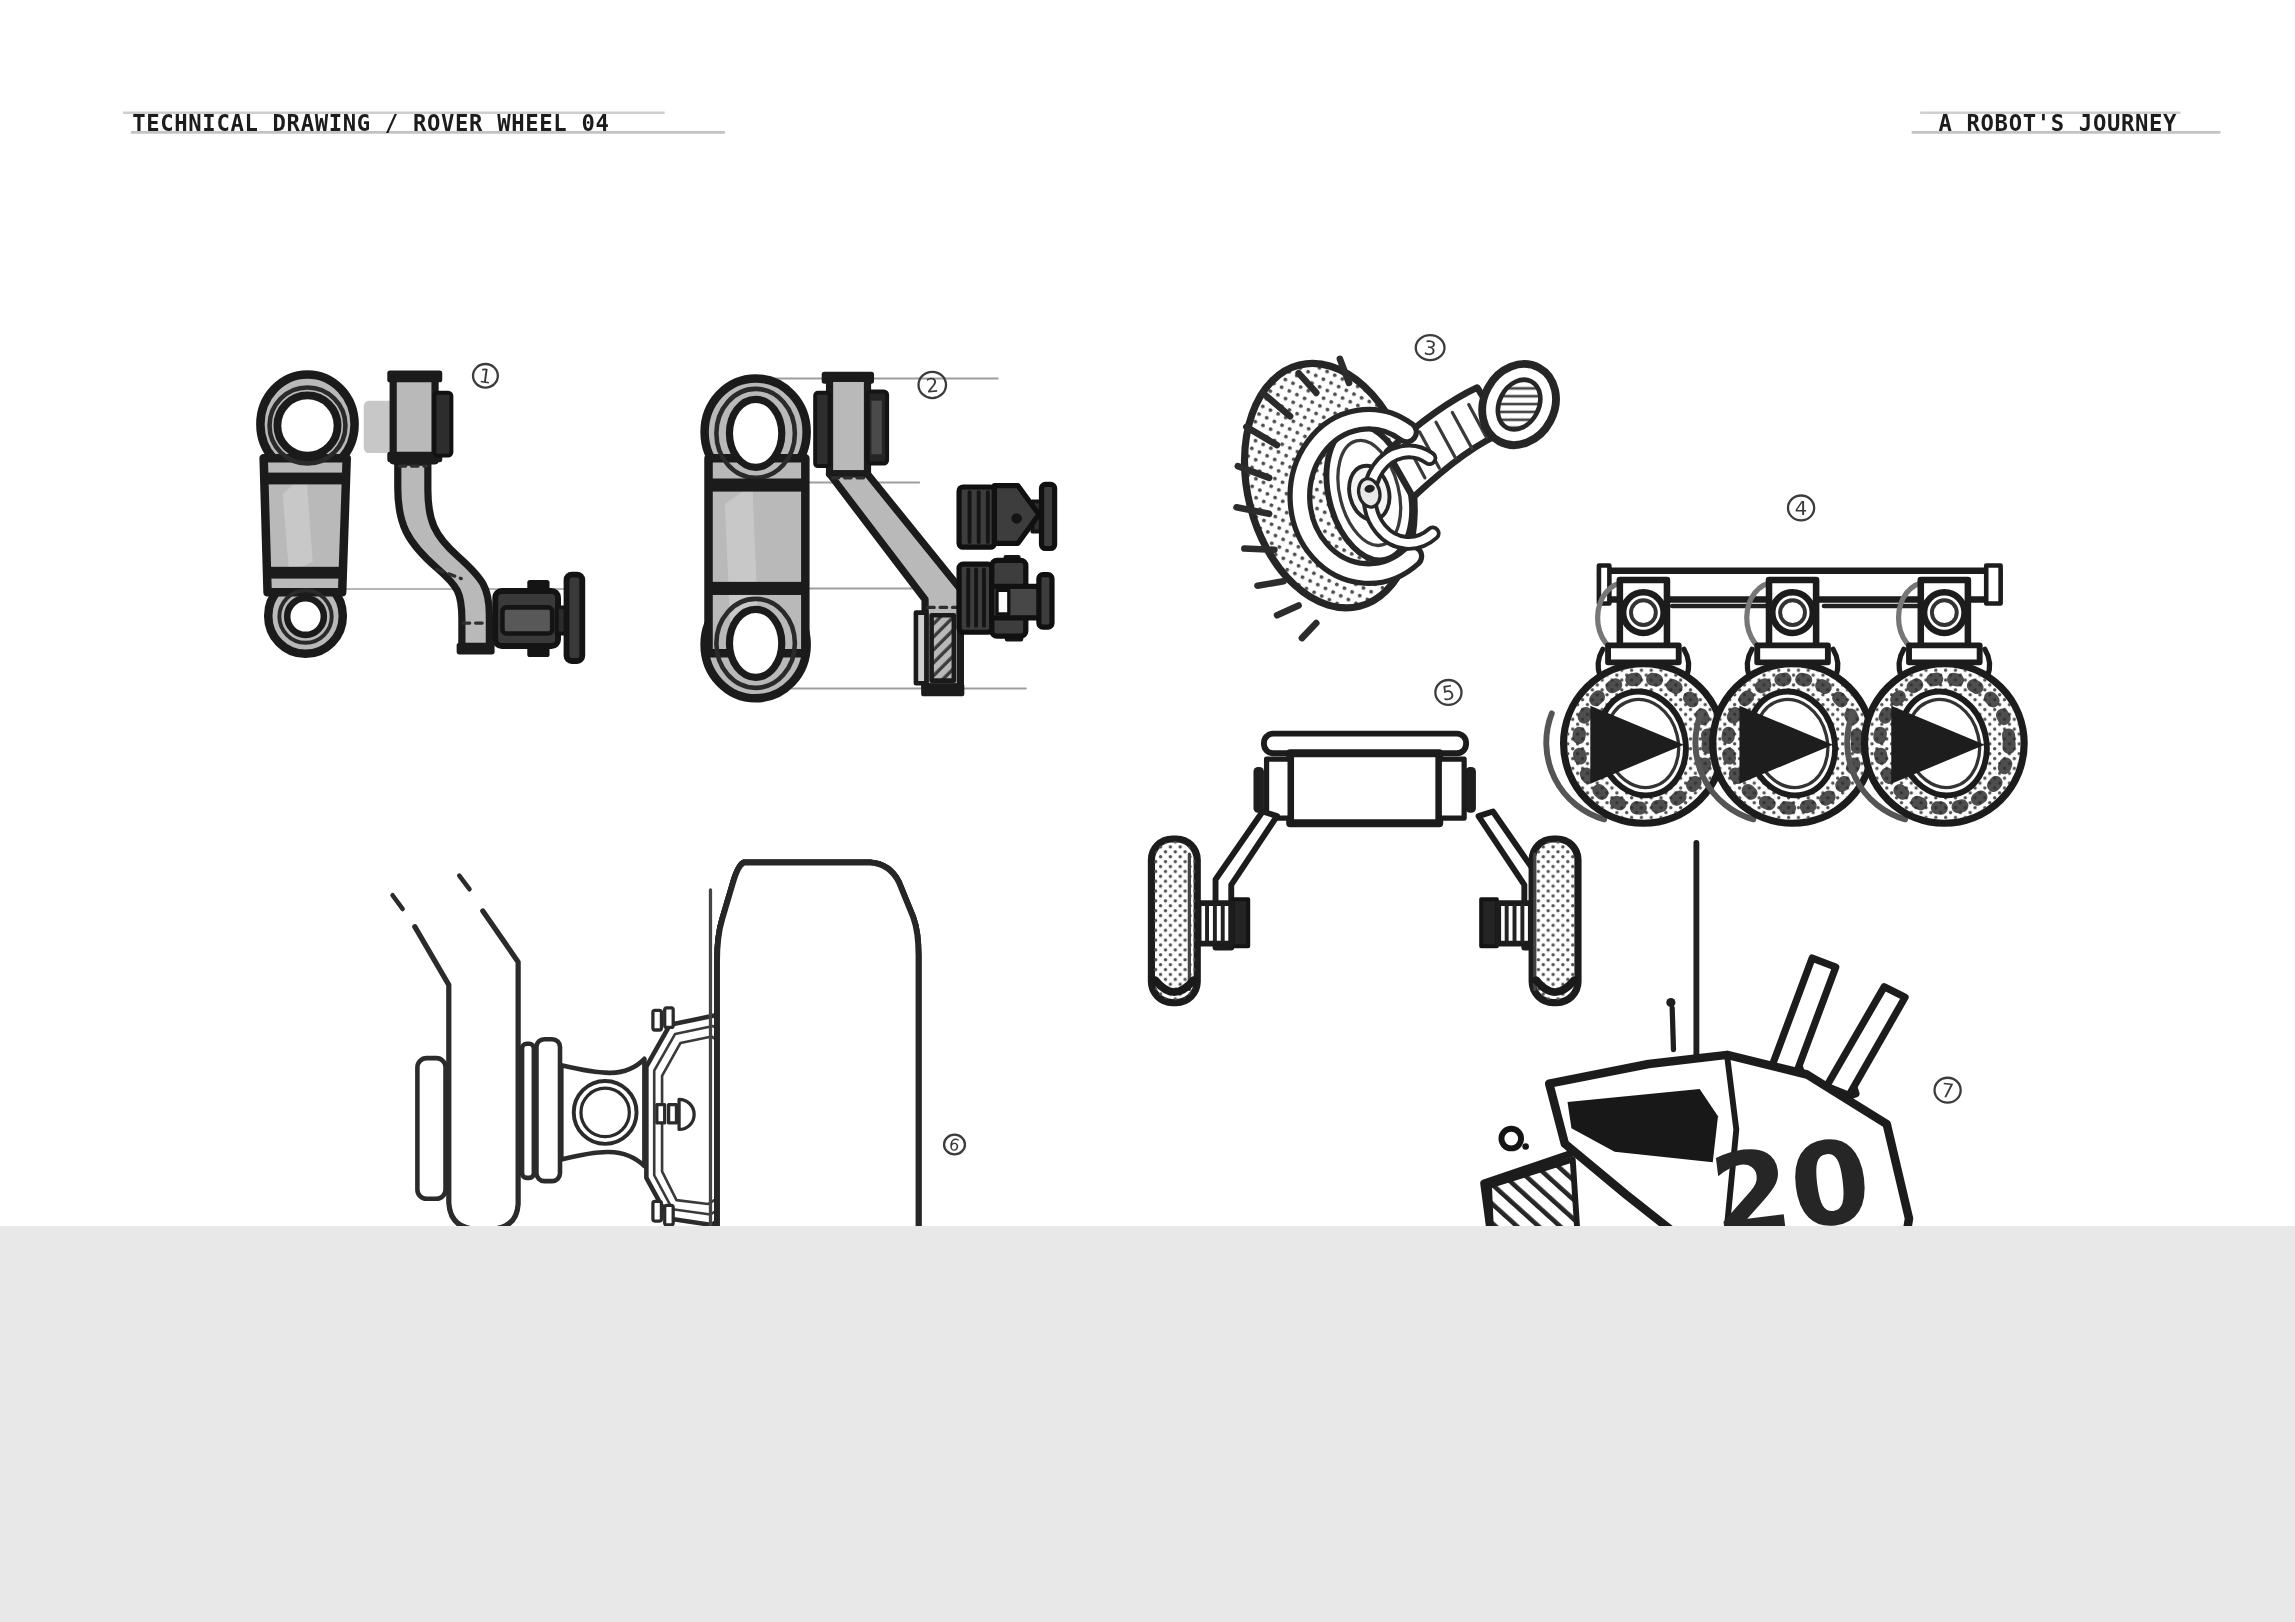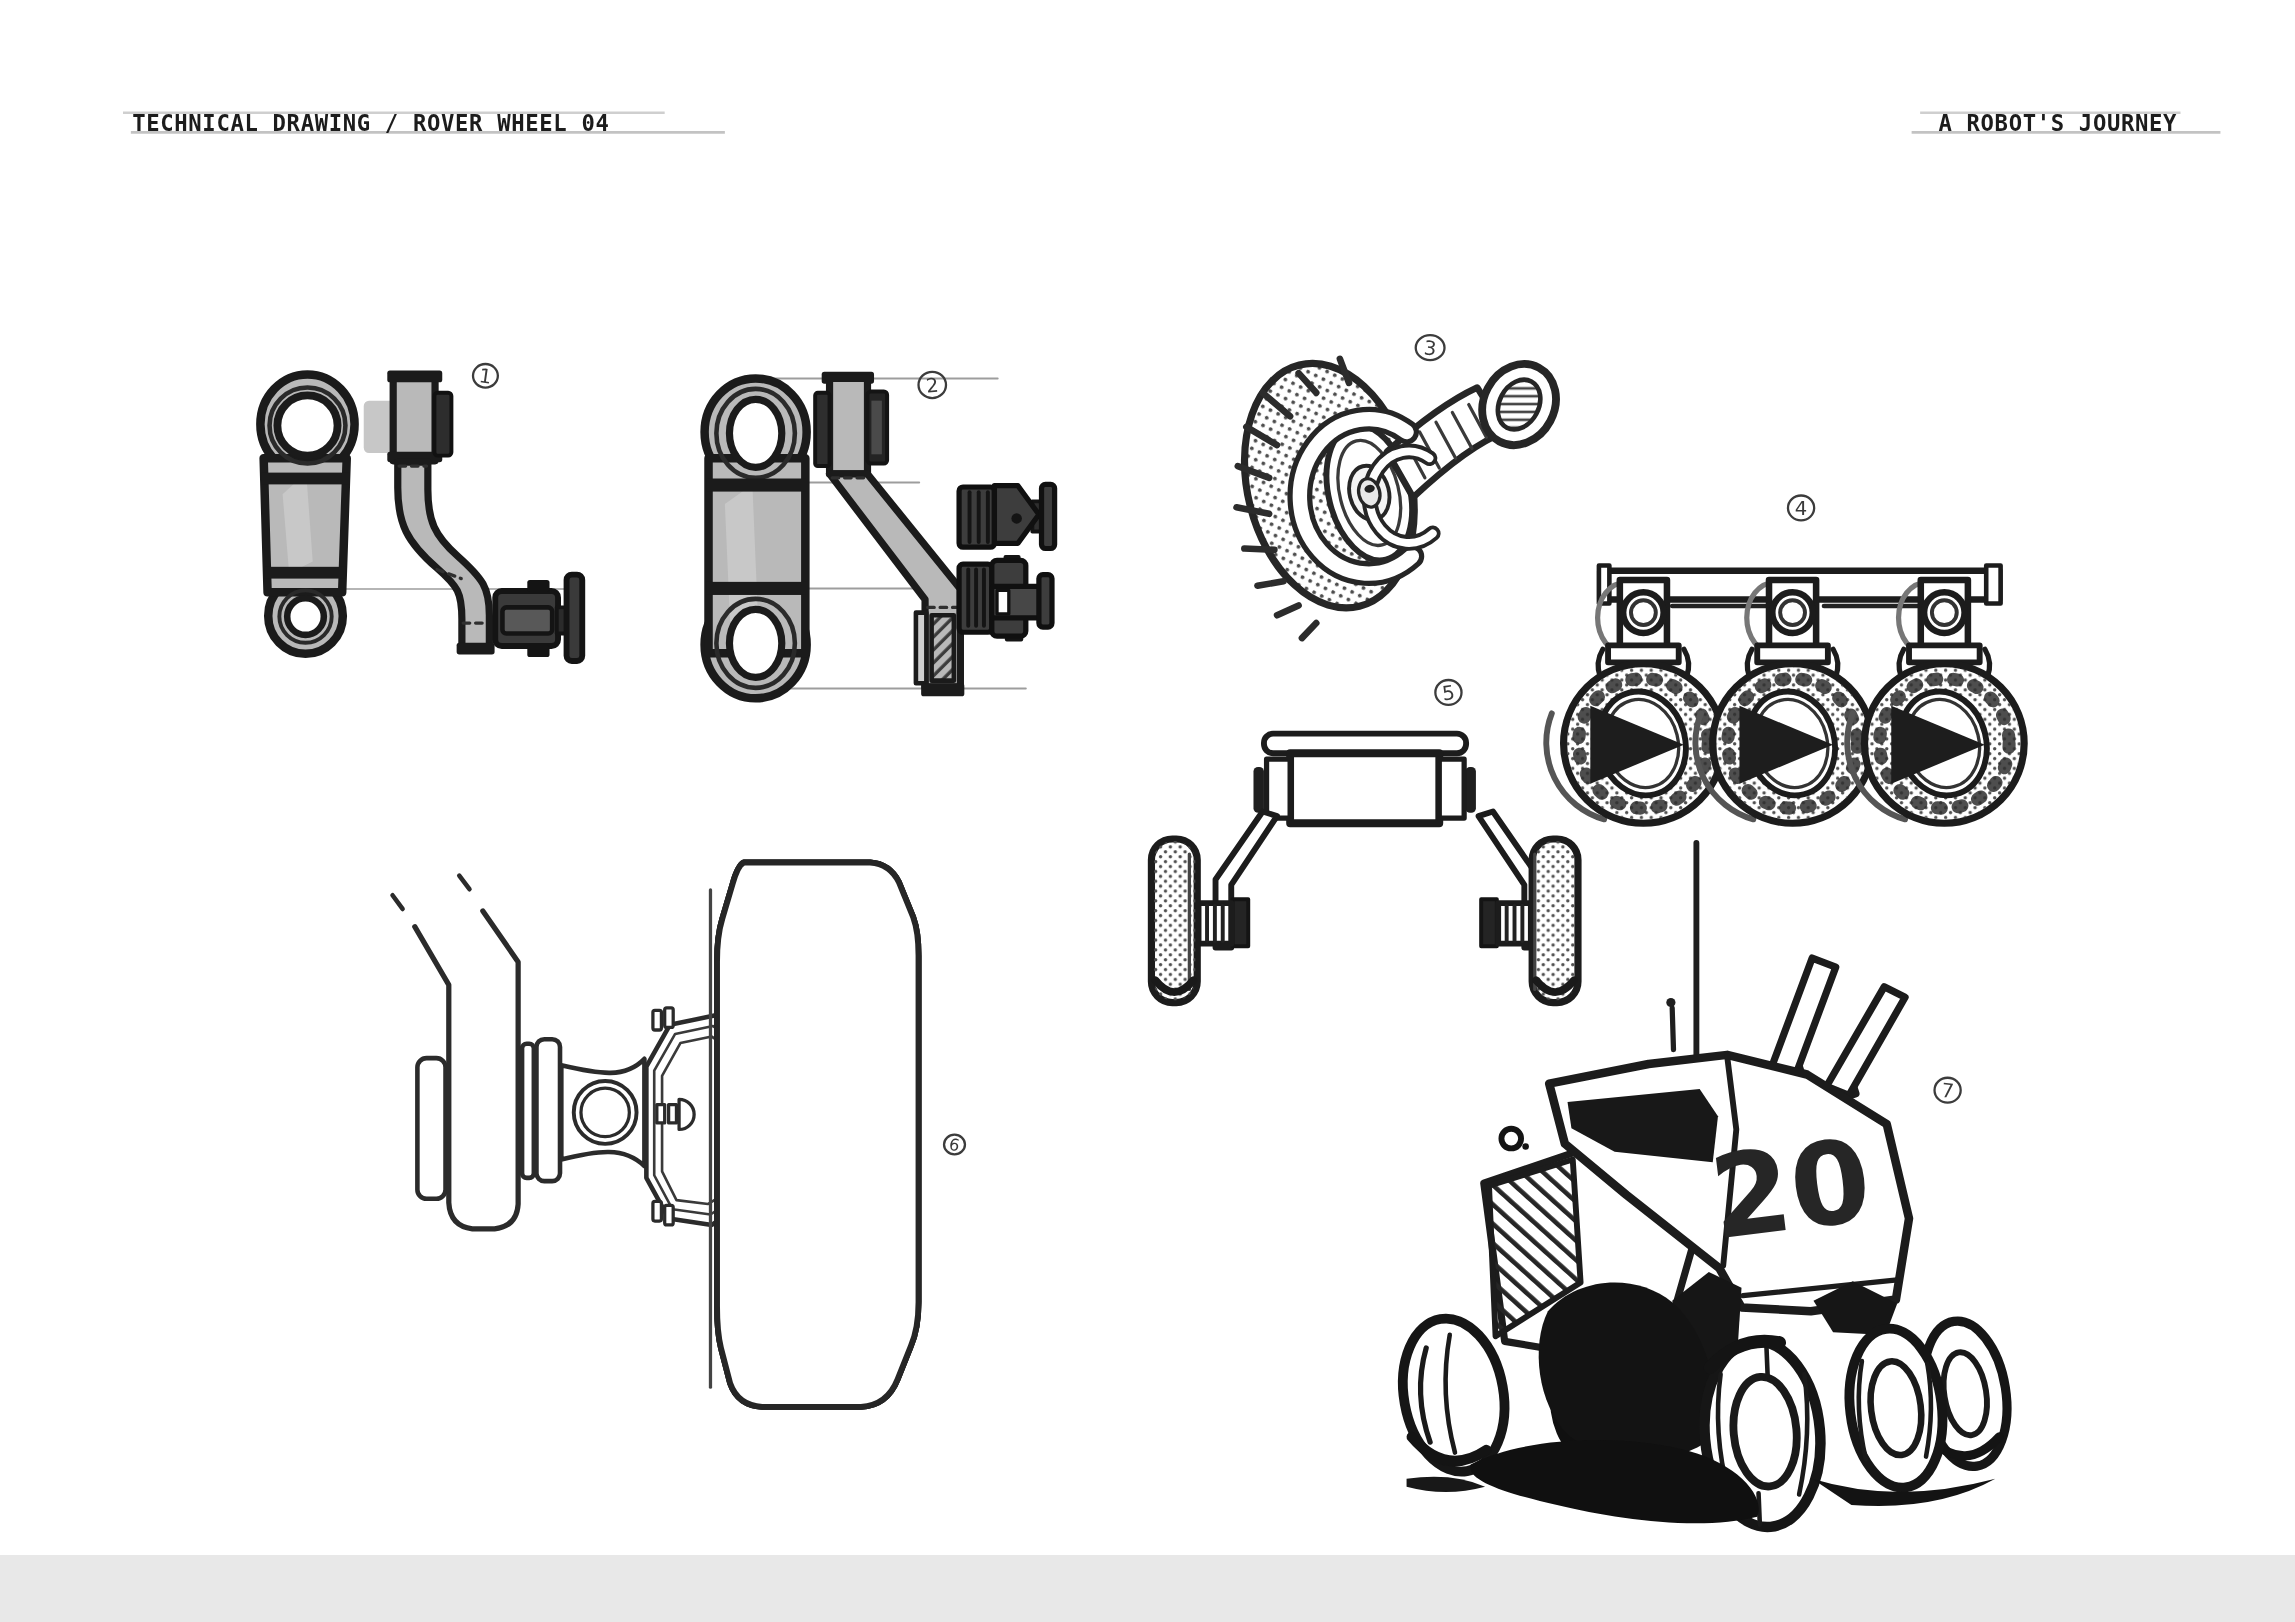--- a/index.html
+++ b/index.html
@@ -1,16 +1,16 @@
 <!DOCTYPE html>
 <html style="font-size:10.5px"><head>
 <meta charset="utf-8">
 <style>
   html,body{margin:0;padding:0;background:#e8e8e8;}
-  .page{position:relative;width:2295px;height:1555px;background:#ffffff;overflow:hidden;
+  .page{position:relative;width:2295px;height:1226px;background:#ffffff;overflow:hidden;
         font-family:"DejaVu Sans","Liberation Sans",sans-serif;}
   svg{position:absolute;left:0;top:0;}
   .hdr{font-family:"DejaVu Sans Mono","Liberation Mono",monospace;font-weight:bold;
        font-size:34px;letter-spacing:1px;fill:#1c1c1c;}
   .co{font-family:"DejaVu Sans","Liberation Sans",sans-serif;font-size:30px;fill:#3a3a3a;}
   .co6{font-size:25px;}
   .num20{font-family:"DejaVu Sans","Liberation Sans",sans-serif;font-weight:bold;
          font-size:175px;fill:#262626;}
 </style>
 </head>

